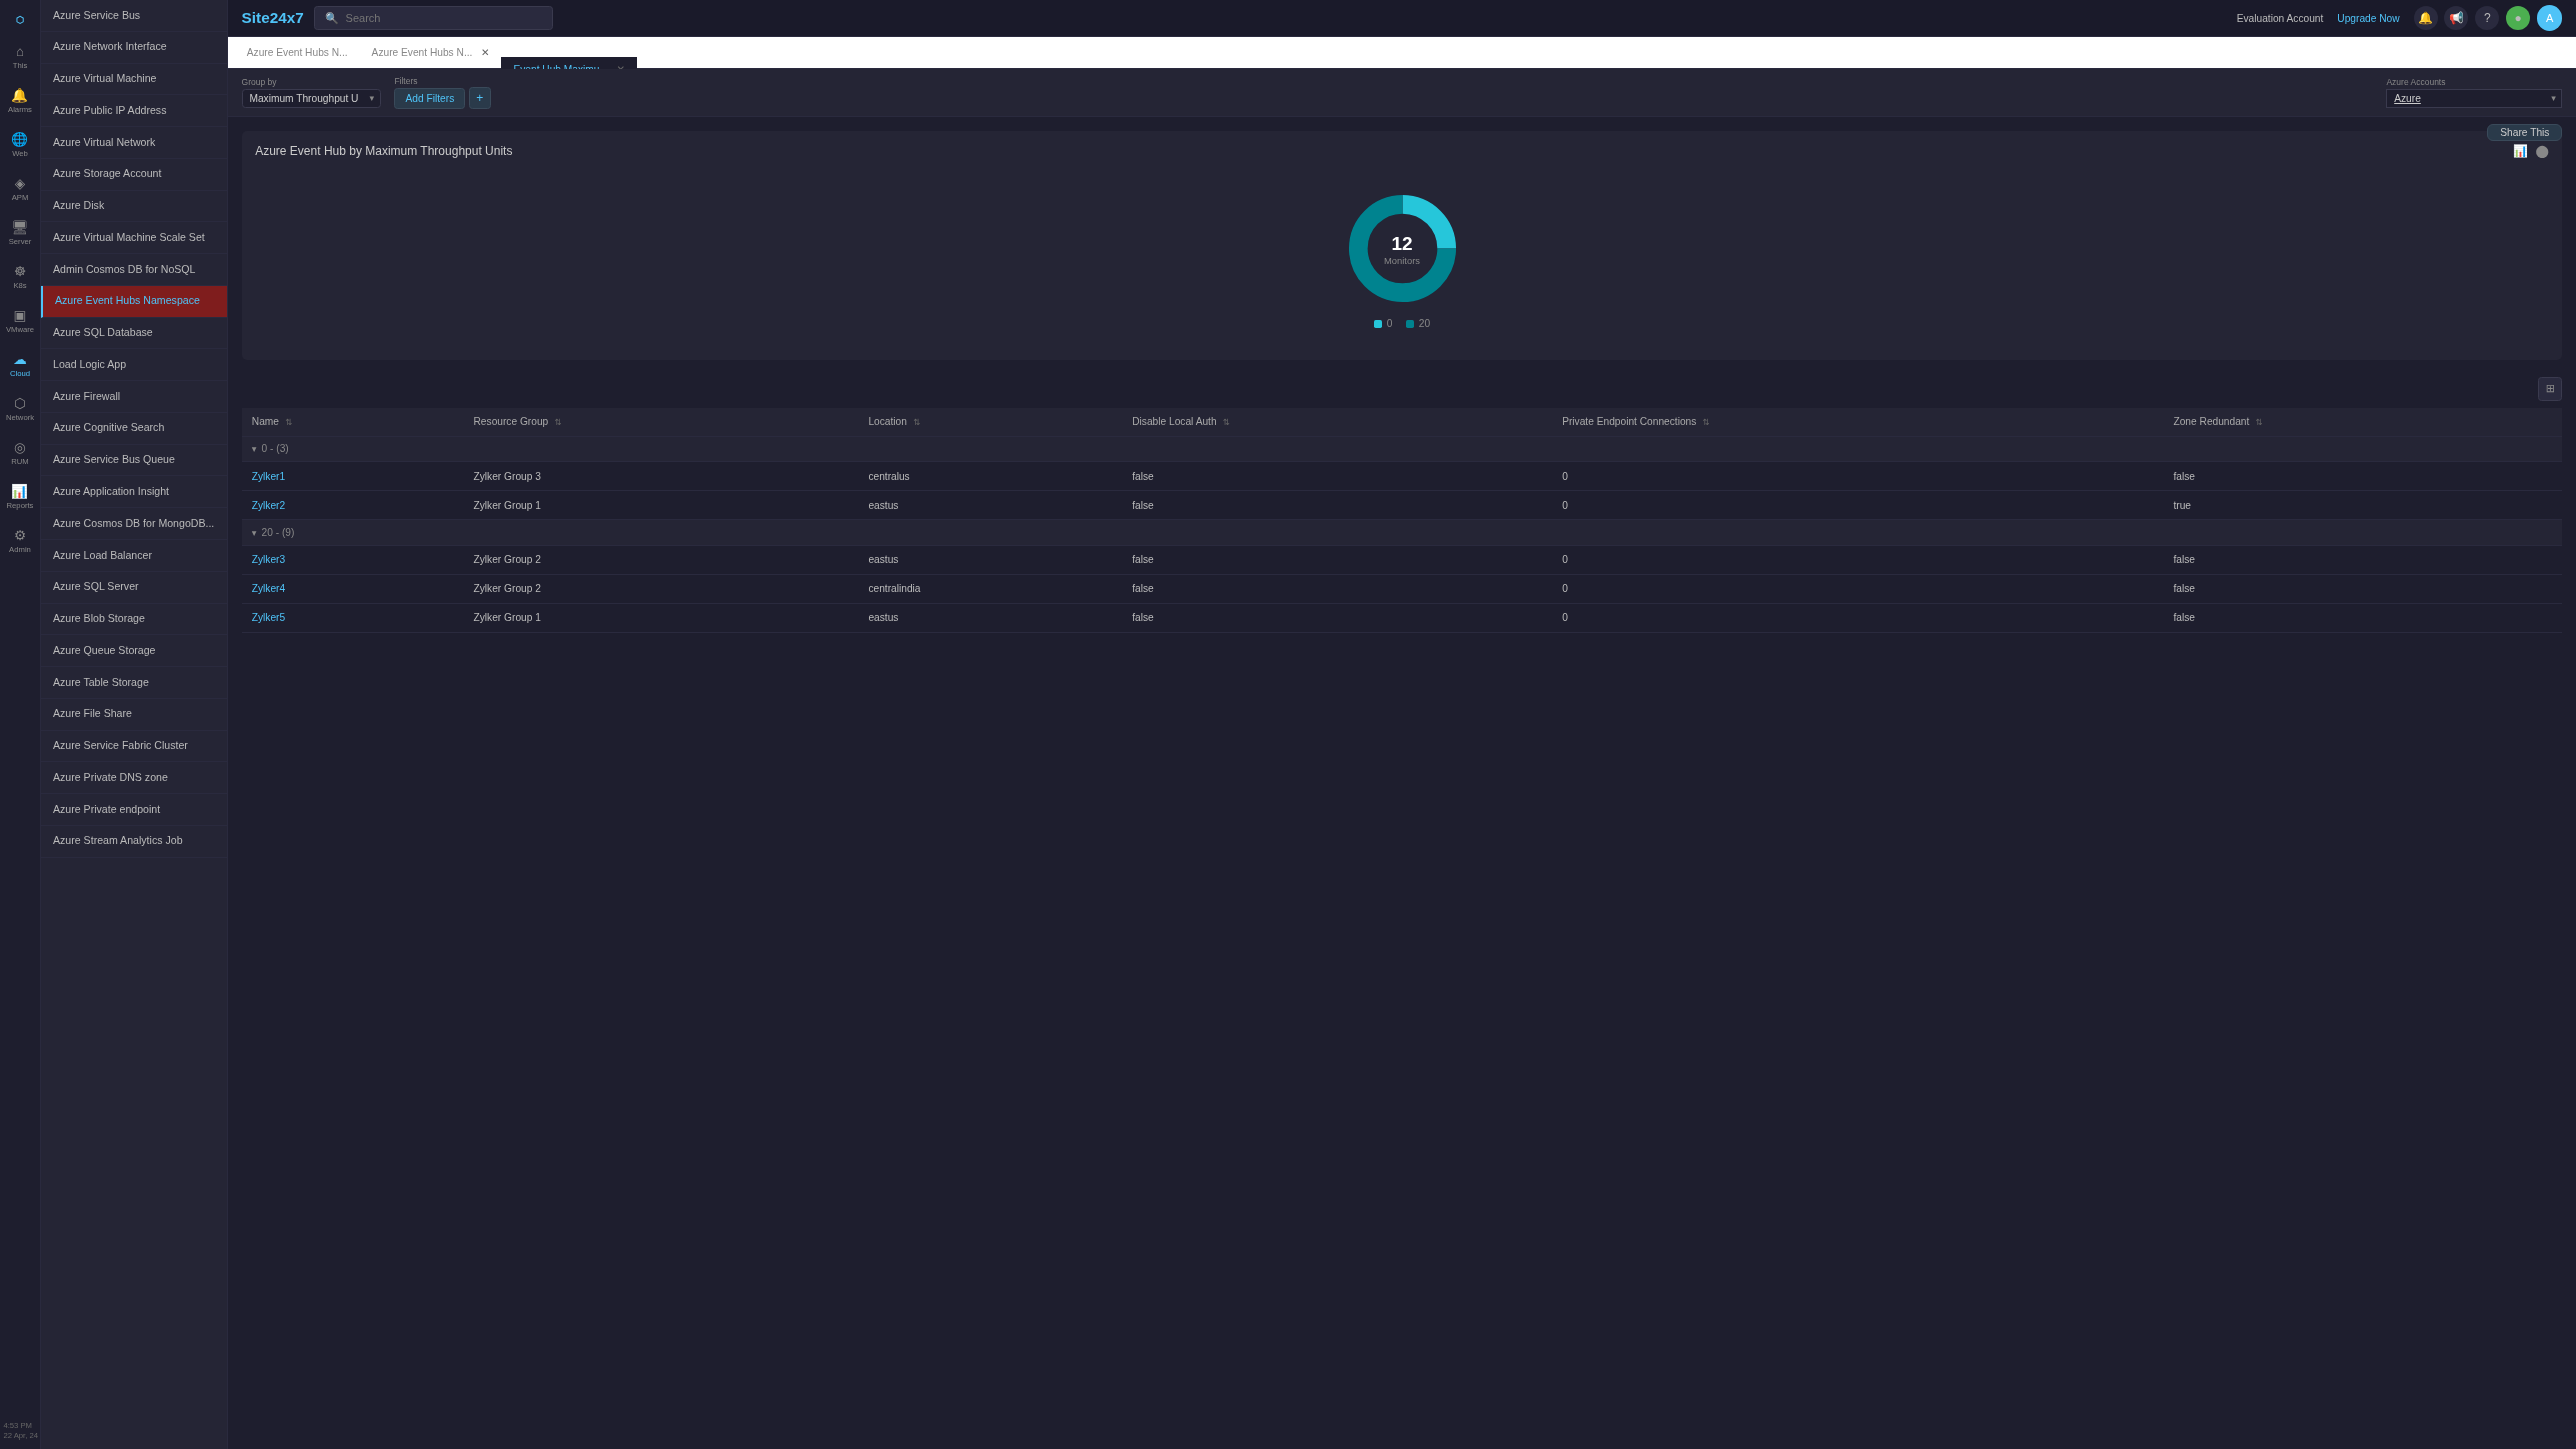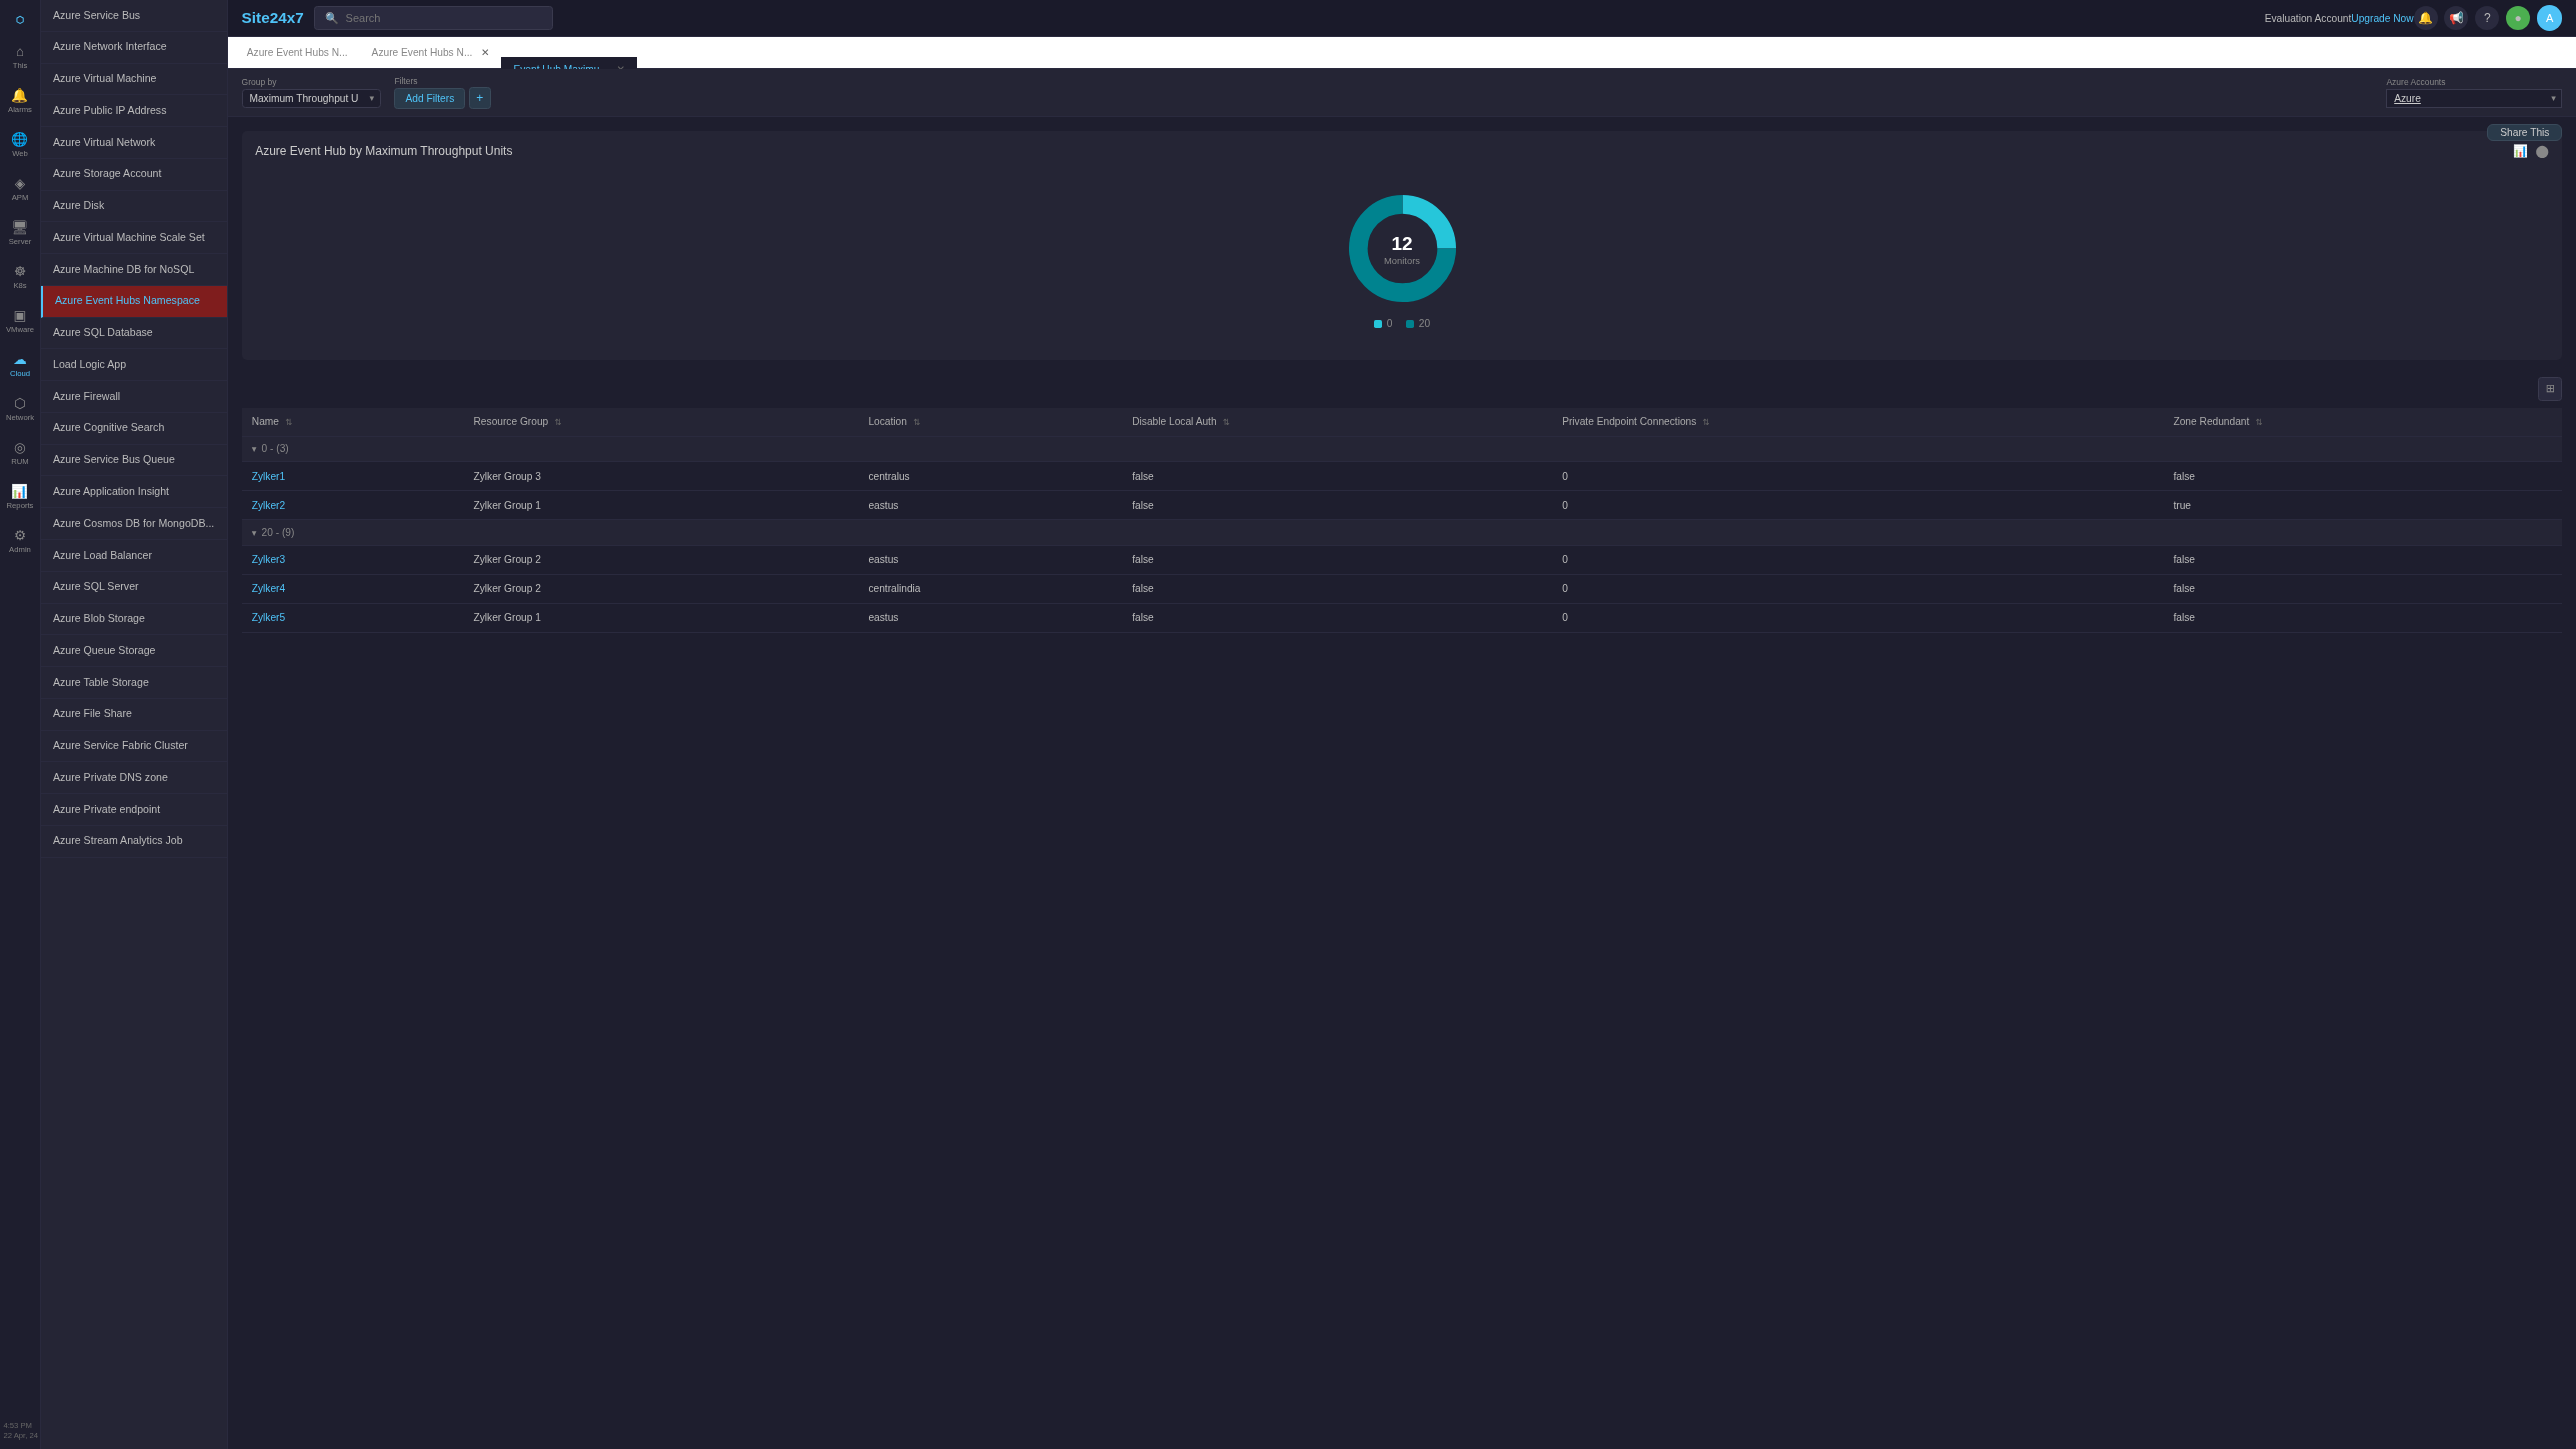--- a/index.html
+++ b/index.html
@@ -89,21 +89,21 @@
       gap: 6.8px;
     }
     .search-bar input {
       background: none;
       border: none;
       outline: none;
       color: #ccc;
       font-size: 11px;
       width: 100%;
     }
-    .header-right { display: flex; align-items: center; gap: 0; font-size: 10.2px; color: #bbb; }
+    .header-right { display: flex; align-items: center; gap: 14px; font-size: 10.2px; color: #bbb; }
     .upgrade-link { color: #4fc3f7; cursor: pointer; }
     .header-icons { display: flex; gap: 6.8px; align-items: center; }
     .header-icon { width: 24px; height: 24px; border-radius: 50%; background: #2a2a3e; display: flex; align-items: center; justify-content: center; cursor: pointer; font-size: 12px; color: #bbb; }
     .avatar { width: 25.6px; height: 25.6px; border-radius: 50%; background: #4fc3f7; display: flex; align-items: center; justify-content: center; cursor: pointer; font-size: 11px; color: #fff; }
 
     
     .tabs-bar {
       background: #ffffff;
       display: flex;
       align-items: center;
@@ -338,21 +338,21 @@
 
 <div class="sidebar">
   <div class="sidebar-item">Azure Service Bus</div>
   <div class="sidebar-item">Azure Network Interface</div>
   <div class="sidebar-item">Azure Virtual Machine</div>
   <div class="sidebar-item">Azure Public IP Address</div>
   <div class="sidebar-item">Azure Virtual Network</div>
   <div class="sidebar-item">Azure Storage Account</div>
   <div class="sidebar-item">Azure Disk</div>
   <div class="sidebar-item">Azure Virtual Machine Scale Set</div>
-  <div class="sidebar-item">Azure Machine DB for NoSQL</div>
+  <div class="sidebar-item">Admin Cosmos DB for NoSQL</div>
   <div class="sidebar-item active">Azure Event Hubs Namespace</div>
   <div class="sidebar-item">Azure SQL Database</div>
   <div class="sidebar-item">Load Logic App</div>
   <div class="sidebar-item">Azure Firewall</div>
   <div class="sidebar-item">Azure Cognitive Search</div>
   <div class="sidebar-item">Azure Service Bus Queue</div>
   <div class="sidebar-item">Azure Application Insight</div>
   <div class="sidebar-item">Azure Cosmos DB for MongoDB...</div>
   <div class="sidebar-item">Azure Load Balancer</div>
   <div class="sidebar-item">Azure SQL Server</div>

